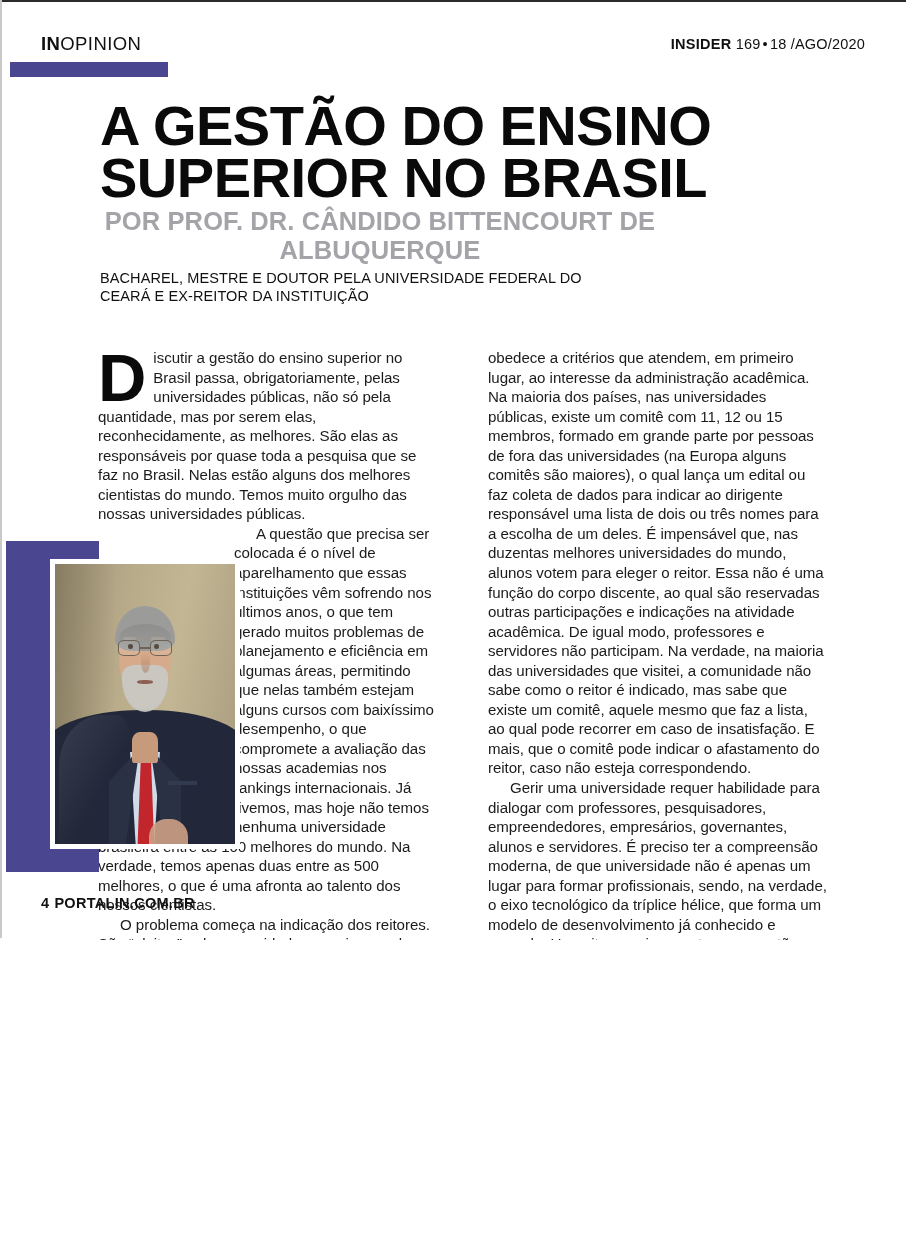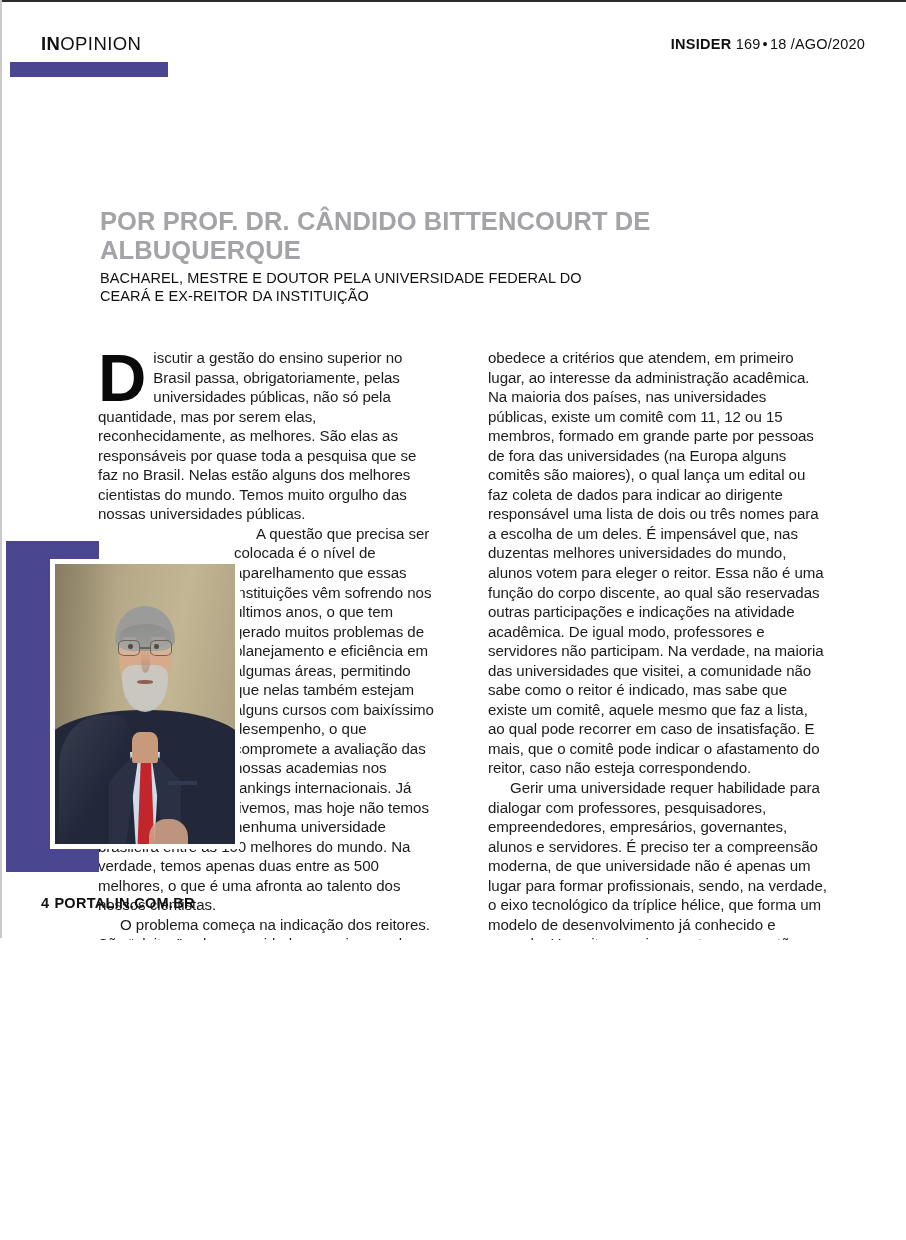--- a/index.html
+++ b/index.html
@@ -91,20 +91,21 @@
     position: absolute;
     left: 100px;
     top: 207px;
     width: 560px;
     font-size: 25.5px;
     line-height: 29px;
     font-weight: 700;
     letter-spacing: 0.1px;
     color: #a3a3a8;
     text-transform: uppercase;
+    text-align: center;
   }
 
   .credential {
     position: absolute;
     left: 100px;
     top: 270px;
     width: 500px;
     font-size: 14.5px;
     line-height: 17.5px;
     font-weight: 400;
@@ -335,20 +336,24 @@
 
   <div class="masthead">
     <div class="kicker"><b>IN</b><span>OPINION</span></div>
 
     <div class="issue-line"><span class="issue-brand">INSIDER</span>
       <span>169</span><span class="issue-sep">•</span><span>18 /AGO/2020</span></div>
   </div>
 
   <div class="rule-purple"></div>
 
+  <h1 class="headline">
+    <span>A GESTÃO DO ENSINO</span><br>
+    <span>SUPERIOR NO BRASIL</span>
+  </h1>
 
   <div class="byline">POR PROF. DR. CÂNDIDO BITTENCOURT DE ALBUQUERQUE</div>
 
   <div class="credential">BACHAREL, MESTRE E DOUTOR PELA UNIVERSIDADE FEDERAL DO CEARÁ E EX-REITOR DA INSTITUIÇÃO</div>
 
   <div class="purple-block"></div>
 
   <div class="photo-frame">
     <div class="photo">
       <div class="ph-bg"></div>

